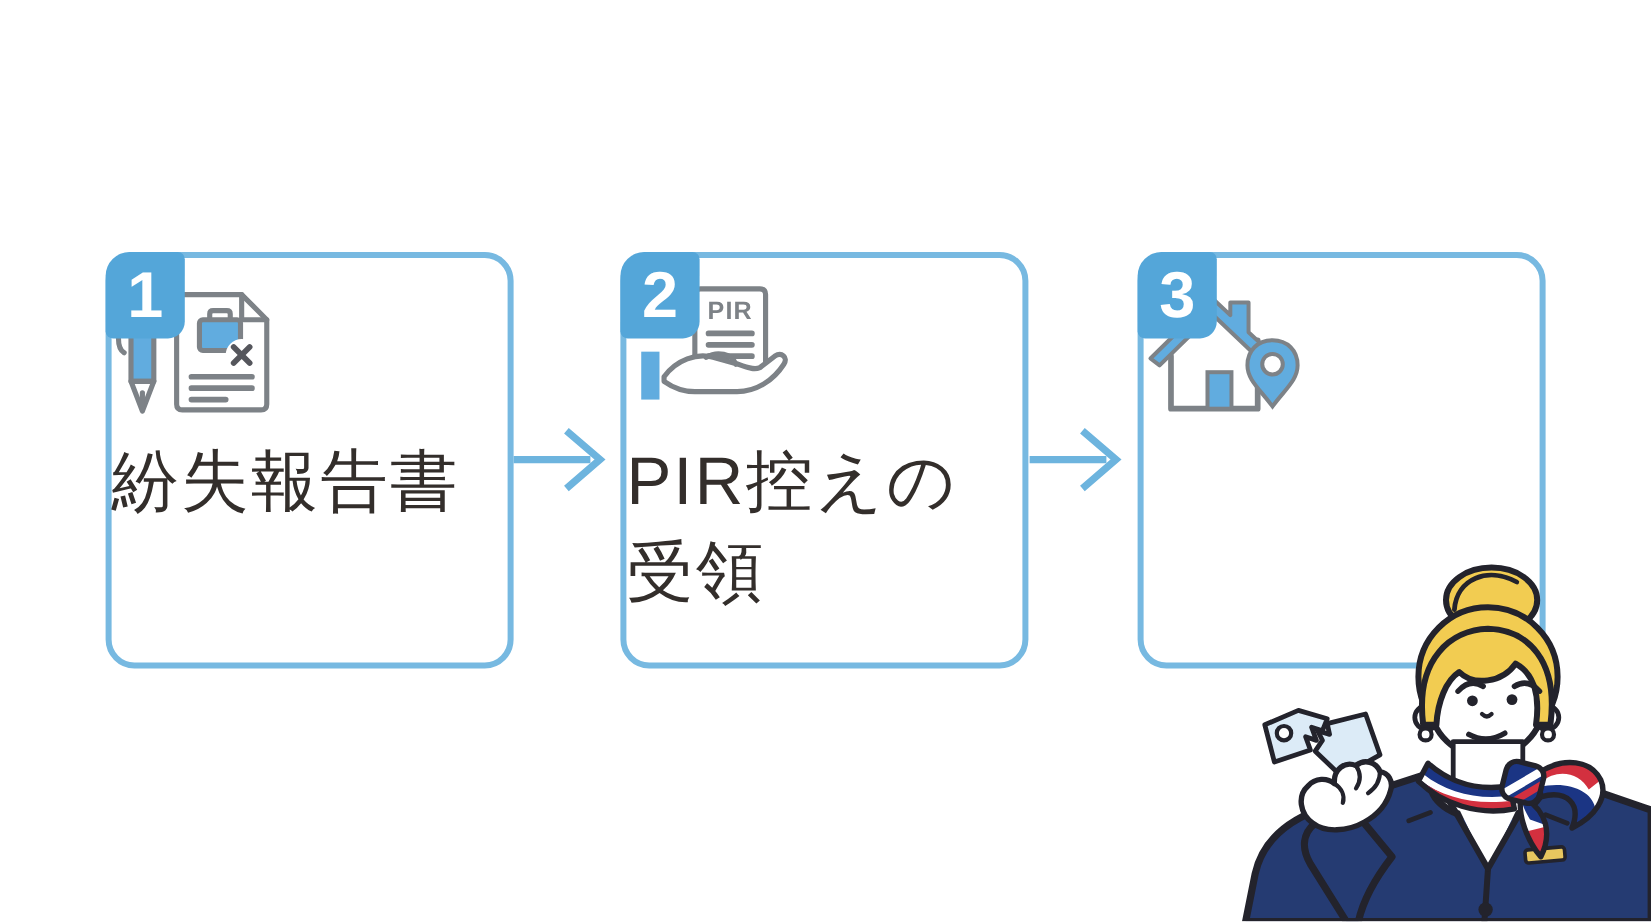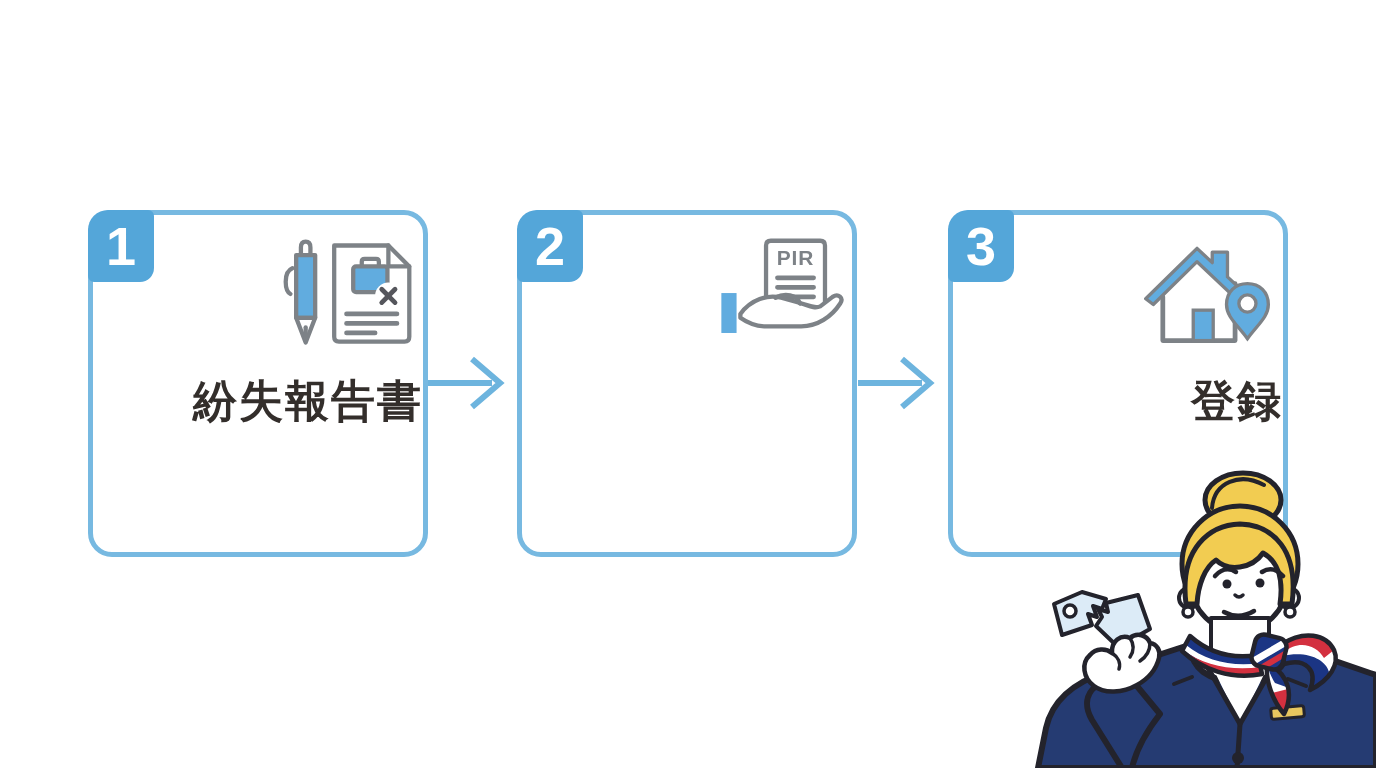--- a/index.html
+++ b/index.html
@@ -15,26 +15,26 @@
   .card-1{left:88px;}
   .card-2{left:517px;}
   .card-3{left:948px;}
   .step-tab{
     position:absolute;top:-5px;left:-5px;width:66px;height:72px;
     background:#54a6d9;border-radius:20px 6px 14px 6px;
     display:flex;align-items:center;justify-content:center;
     color:#ffffff;font-size:54px;font-weight:700;line-height:1;
   }
   .step-icon{
-    margin-top:20px;height:118px;display:flex;align-items:center;justify-content:flex-end;text-decoration:underline;
+    margin-top:20px;height:118px;display:flex;align-items:center;justify-content:flex-start;text-decoration:underline;
   }
   .step-icon svg{height:116px;width:auto;display:block;}
   .step-label{
-    margin-top:10px;text-align:right;color:#332e2b;
-    font-size:44px;font-weight:700;line-height:76px;letter-spacing:2px;white-space:nowrap;
+    margin-top:10px;text-align:left;color:#332e2b;
+    font-size:56px;font-weight:400;line-height:76px;letter-spacing:2px;white-space:nowrap;
   }
   .flow-arrow{position:absolute;top:355px;width:92px;height:56px;}
   .arrow-1{left:426px;}
   .arrow-2{left:856px;}
   .attendant{position:absolute;right:0;bottom:0;width:350px;height:300px;}
 </style>
 </head>
 <body>
 
 <div class="stage">
@@ -82,20 +82,24 @@
         <g stroke="#7d8287" stroke-width="4.5" fill="none" stroke-linejoin="round" stroke-linecap="round">
           <path d="M60,78 L60,10 Q60,5 65,5 L117,5 Q122,5 122,10 L122,72" fill="#ffffff"></path>
           <path d="M72,44 H110 M72,54 H110 M72,64 H110" stroke-width="5"></path>
           <rect x="13" y="60" width="16" height="42" fill="#61acdf" stroke="none"></rect>
           <path d="M33,82 C44,67 62,61 76,65 L94,70 C103,72 110,77 117,74 L130,64 C136,60 142,65 138,71 C129,85 114,95 97,95 L60,95 C50,95 40,91 33,86 Z" fill="#ffffff"></path>
           <path d="M70,65 C80,59 92,62 96,71"></path>
         </g>
         <text x="91" y="31" font-size="22" font-weight="700" fill="#7d8287" text-anchor="middle" letter-spacing="1" font-family="&quot;Liberation Sans&quot;,&quot;DejaVu Sans&quot;,sans-serif">PIR</text>
       </svg>
     </div>
+    <div class="step-label">
+      <div>PIR控えの</div>
+      <div>受領</div>
+    </div>
   </section>
 
   <svg class="flow-arrow arrow-2" viewBox="0 0 92 56">
     <g stroke="#6db4de" stroke-width="6" fill="none">
       <path d="M2,28 H66"></path>
       <path d="M46,4 L74,28 L46,52"></path>
     </g>
   </svg>
 
   <section class="step-card card-3">
@@ -106,21 +110,20 @@
       <svg viewBox="0 0 150 122">
         <path d="M24,60 L24,110 L100,110 L100,46 L62,14 Z" fill="#ffffff" stroke="none"></path>
         <path d="M24,64 L24,110 L100,110 L100,50" fill="none" stroke="#7d8287" stroke-width="5" stroke-linejoin="round" stroke-linecap="round"></path>
         <path d="M6,66 L60,13 L76,28 L76,17 L92,17 L92,43 L106,56 L99,64 L60,27 L14,72 Z" fill="#61acdf" stroke="#7d8287" stroke-width="3.5" stroke-linejoin="round"></path>
         <rect x="56" y="78" width="21" height="32" fill="#61acdf" stroke="#7d8287" stroke-width="3.5"></rect>
         <path d="M113,50 C100,50 91,59 91,72 C91,85 102,93 113,108 C124,93 135,85 135,72 C135,59 126,50 113,50 Z" fill="#61acdf" stroke="#7d8287" stroke-width="3.5"></path>
         <circle cx="113" cy="71" r="9" fill="#ffffff" stroke="#7d8287" stroke-width="3.5"></circle>
       </svg>
     </div>
     <div class="step-label">
-      <div>登録</div>
     </div>
   </section>
 
   <svg class="attendant" viewBox="0 0 350 300">
     <defs>
       <clipPath id="scarfBandClip">
           <path d="M164,168 C183,185 207,191 232,187 L236,206 C206,212 176,202 156,183 Z"></path>
         </clipPath>
       <clipPath id="knotClip">
           <rect x="227" y="168" width="32" height="32" rx="9" transform="rotate(14 243 184)"></rect>

